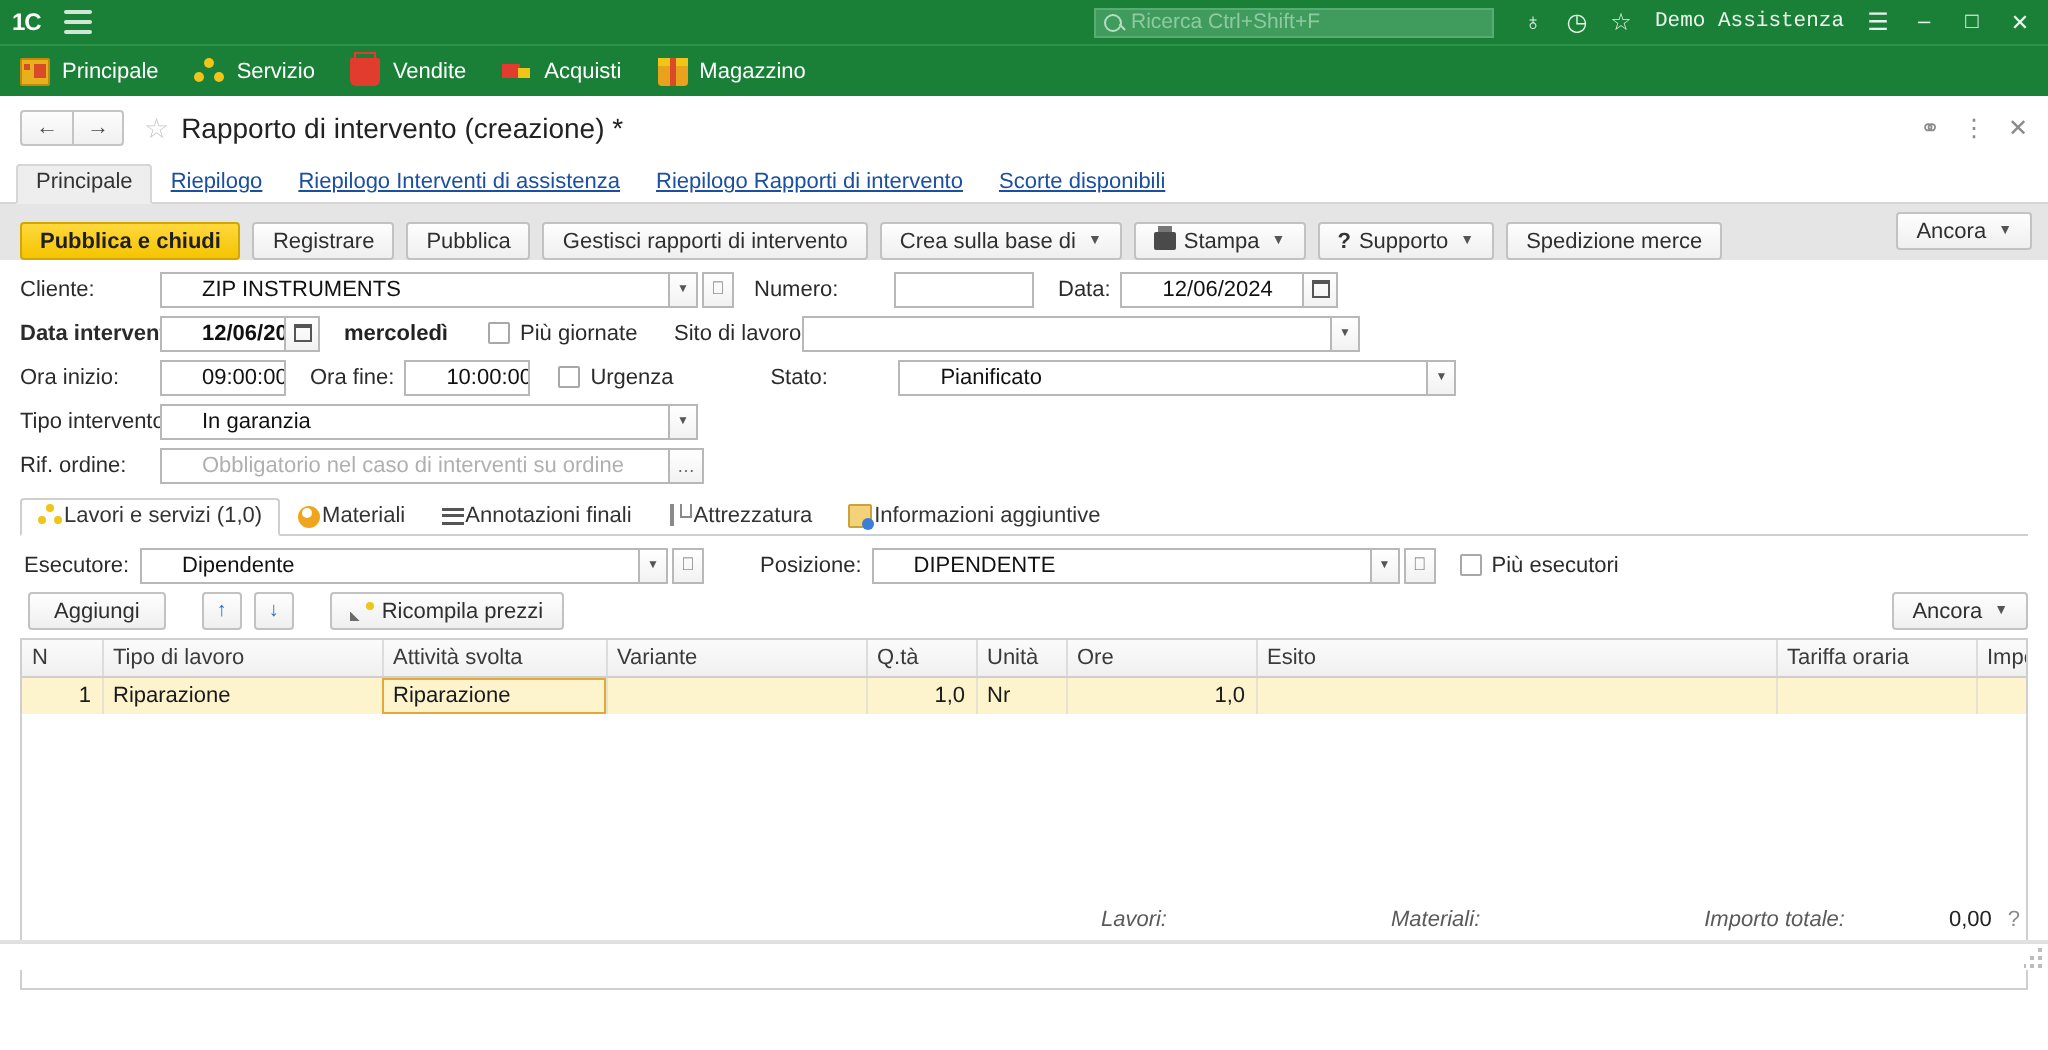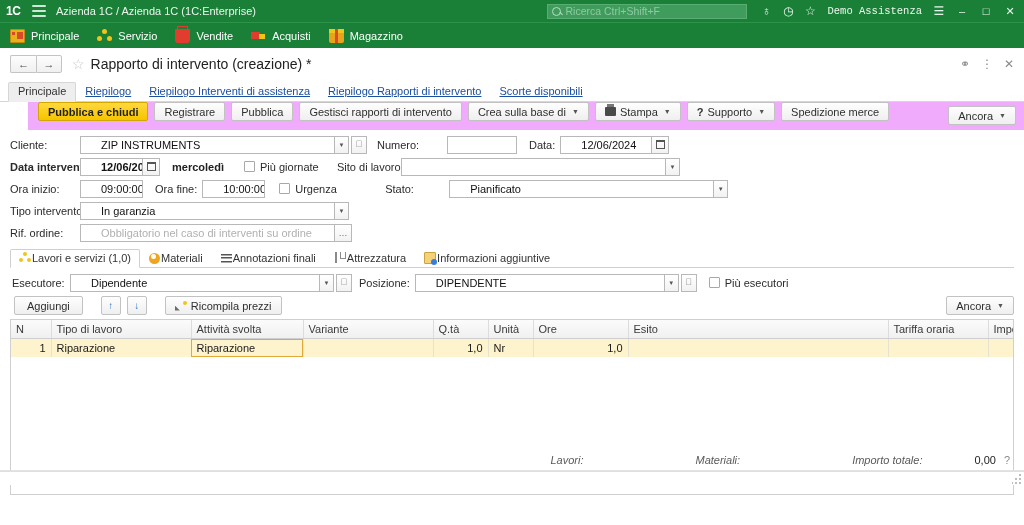--- a/index.html
+++ b/index.html
@@ -134,24 +134,23 @@
     text-decoration: underline; cursor:pointer; white-space:nowrap;
   }
   .navtab.active {
     color:#333; text-decoration:none; background:#eeeeee;
     border:1px solid #d6d6d6; border-bottom:1px solid #eeeeee;
     margin-bottom:-1px; border-radius:2px 2px 0 0;
   }
 
   
   .cmdbar {
-    height: 28px; display:flex; align-items:flex-start;
+    height: 28px; display:flex; align-items:flex-end;
     padding: 0 6px 0 10px; gap: 6px; position:relative;
-    background:#f0abfc;
-    margin-left:28px;
+    background:#e5e5e5;
   }
   .btn {
     height: 19px; padding: 0 9px;
     border: 1px solid #c2c2c2; border-radius: 2px;
     background: linear-gradient(#fefefe,#efefef);
     font-size: 11px; color:#2f2f2f; cursor:pointer;
     display:flex;align-items:center;gap:4px; white-space:nowrap;
   }
   .btn.primary {
     background: linear-gradient(#ffd83d,#f5c400);
@@ -302,21 +301,20 @@
 </head>
 <body>
 
 <div class="titlebar">
   <div class="logo-1c">1C</div>
   <div class="hamburger">
       <i></i>
       <i></i>
       <i></i>
     </div>
-  <div class="tb-title">Azienda 1C / Azienda 1C  (1C:Enterprise)</div>
 
   <div class="tb-right">
     <div class="searchbox">
       <div class="mag"></div>
       <span>Ricerca Ctrl+Shift+F</span>
     </div>
     <div class="tb-ico">♁</div>
     <div class="tb-ico">◷</div>
     <div class="tb-ico">☆</div>
     <div class="tb-user">Demo Assistenza</div>
@@ -478,21 +476,21 @@
       <span class="tico tico-info"></span>
       <span>Informazioni aggiuntive</span>
     </div>
   </div>
 
   <div class="execrow">
     <div class="lbl" style="width:58px">Esecutore:</div>
     <div class="inp" style="width:250px">Dipendente</div>
     <div class="drop">▼</div>
     <div class="openbtn">⎕</div>
-    <div class="lbl" style="margin-left:7px">Posizione:</div>
+    <div class="lbl" style="margin-left:28px">Posizione:</div>
     <div class="inp" style="width:250px; margin-left:5px">DIPENDENTE</div>
     <div class="drop">▼</div>
     <div class="openbtn">⎕</div>
     <div class="chk" style="margin-left:12px"></div>
     <div class="lbl" style="margin-left:5px">Più esecutori</div>
   </div>
 
   <div class="gridtools">
     <div class="btn" style="padding:0 12px">Aggiungi</div>
     <div style="width:6px"></div>

